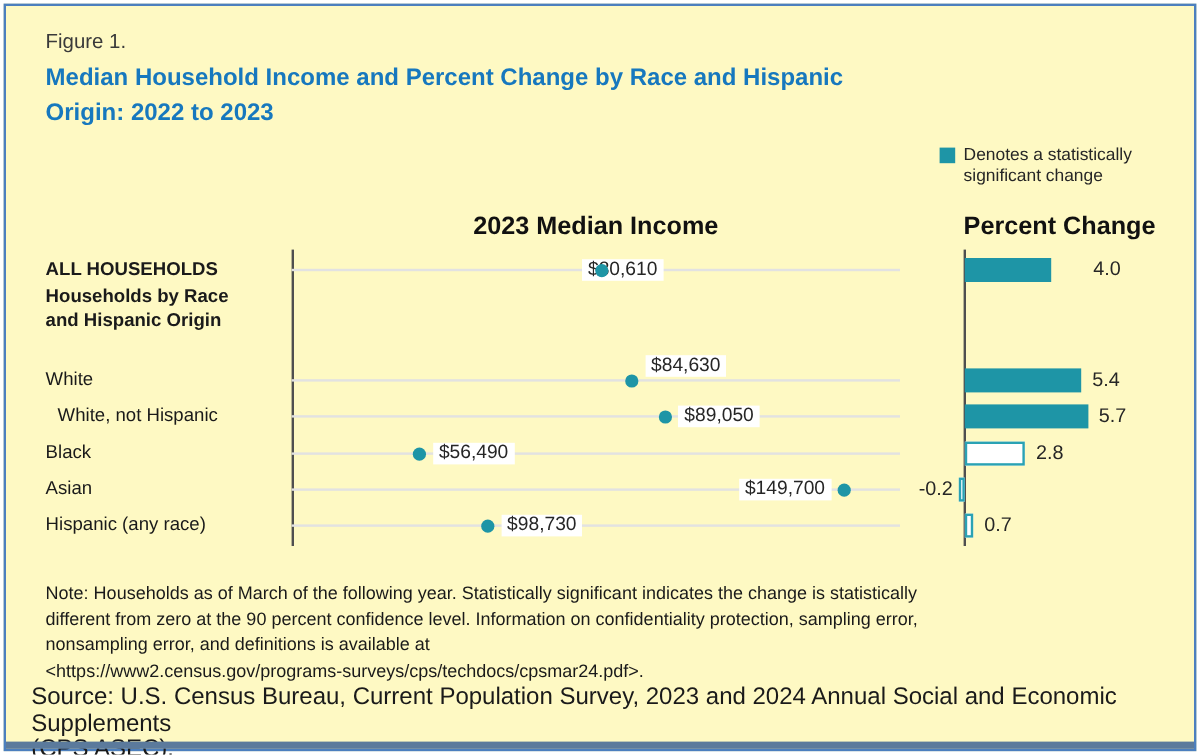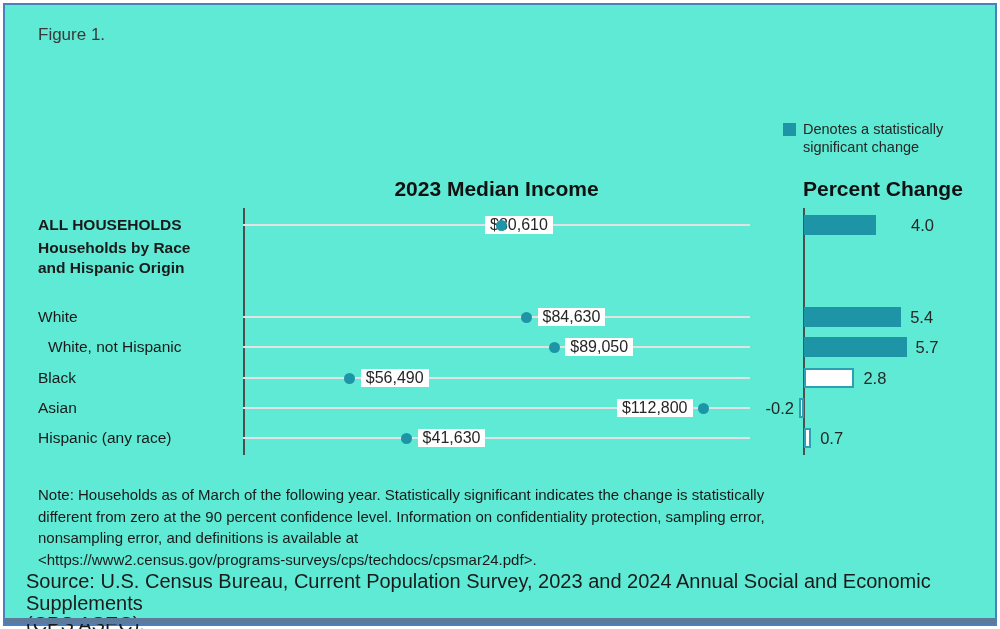--- a/index.html
+++ b/index.html
@@ -1,18 +1,18 @@
 <!DOCTYPE html>
 <html><head>
 <meta charset="utf-8">
 <style>
   html,body{margin:0;padding:0;background:#fff;}
   body{font-family:"Liberation Sans", sans-serif; color:#1f1f1f;}
   .canvas{position:relative;width:1000px;height:629px;background:#fff;overflow:hidden;}
-  .frame{position:absolute;left:3px;top:3px;right:3px;bottom:3px;border:2px solid #4c7fbe;background:#5eead4;}
+  .frame{position:absolute;left:3px;top:3px;right:3px;bottom:3px;border:2px solid #4c7fbe;background:#fef9c3;}
   .bottom-bar{position:absolute;left:0;right:0;bottom:0;height:6px;background:#5b7a9c;}
   .multiline{white-space:pre-line;}
 
   .figure-label{position:absolute;left:33px;top:20px;font-size:17px;color:#3a3a3a;}
   .figure-title{position:absolute;left:33px;top:46px;font-size:20px;font-weight:bold;color:#1778be;line-height:29px;}
 
   .legend{position:absolute;left:778px;top:115px;}
   .legend-swatch{position:absolute;left:0;top:3px;width:13px;height:13px;background:#1e95a6;}
   .legend-text{position:absolute;left:20px;top:0;font-size:14.5px;line-height:18px;color:#262626;width:170px;}
 
@@ -40,20 +40,22 @@
   .note-block{position:absolute;left:33px;top:479px;width:935px;font-size:15px;line-height:21.5px;color:#1a1a1a;}
   .source-block{position:absolute;left:21px;top:566px;width:935px;font-size:20px;line-height:21.5px;color:#1a1a1a;}
 </style>
 </head>
 <body>
 
 <div class="canvas">
   <div class="frame">
 
     <div class="figure-label">Figure 1.</div>
+    <div class="figure-title multiline">Median Household Income and Percent Change by Race and Hispanic
+Origin: 2022 to 2023</div>
 
     <div class="legend">
       <span class="legend-swatch"></span>
       <div class="legend-text multiline">Denotes a statistically
 significant change</div>
     </div>
 
     <div class="col-header income-header">2023 Median Income</div>
     <div class="col-header pct-header">Percent Change</div>
 
@@ -65,45 +67,45 @@
 
     <div id="chart-layer">
         <div class="gridline" style="left: 238px; top: 219px; width: 507px;"></div>
         <div class="row-label bold" style="left: 33px; top: 220px;">ALL HOUSEHOLDS</div>
         <div class="income-label" style="top: 220px; left: 480px;">$80,610</div>
         <div class="dot" style="left: 490.775px; top: 214.5px;"></div>
         <div class="pct-bar sig" style="top: 210px; height: 20px; width: 72px; left: 799px;"></div>
         <div class="pct-label" style="top: 220px; left: 880px; margin-left: 26px;">4.0</div>
         <div class="gridline" style="left: 238px; top: 311px; width: 507px;"></div>
         <div class="row-label" style="left: 33px; top: 312px;">White</div>
-        <div class="income-label" style="top: 312px; left: 532.53px;">$84,630</div>
+        <div class="income-label" style="top: 300px; left: 532.53px;">$84,630</div>
         <div class="dot" style="left: 516.03px; top: 306.5px;"></div>
         <div class="pct-bar sig" style="top: 302px; height: 20px; width: 97.2px; left: 799px;"></div>
         <div class="pct-label" style="top: 312px; left: 905.2px;">5.4</div>
         <div class="gridline" style="left: 238px; top: 341px; width: 507px;"></div>
         <div class="row-label" style="left: 43px; top: 342px;">White, not Hispanic</div>
         <div class="income-label" style="top: 342px; left: 560.299px;">$89,050</div>
         <div class="dot" style="left: 543.799px; top: 336.5px;"></div>
         <div class="pct-bar sig" style="top: 332px; height: 20px; width: 102.6px; left: 799px;"></div>
         <div class="pct-label" style="top: 342px; left: 910.6px;">5.7</div>
         <div class="gridline" style="left: 238px; top: 372px; width: 507px;"></div>
         <div class="row-label" style="left: 33px; top: 373px;">Black</div>
         <div class="income-label" style="top: 373px; left: 355.74px;">$56,490</div>
         <div class="dot" style="left: 339.24px; top: 367.5px;"></div>
         <div class="pct-bar nonsig" style="top: 363px; height: 20px; width: 50.4px; left: 799px;"></div>
         <div class="pct-label" style="top: 373px; left: 858.4px;">2.8</div>
         <div class="gridline" style="left: 238px; top: 402px; width: 507px;"></div>
         <div class="row-label" style="left: 33px; top: 403px;">Asian</div>
-        <div class="income-label" style="top: 403px; right: 302.491px;">$112,800</div>
+        <div class="income-label" style="top: 403px; right: 302.491px;">$149,700</div>
         <div class="dot" style="left: 693.009px; top: 397.5px;"></div>
         <div class="pct-bar nonsig" style="top: 393px; height: 20px; width: 5px; left: 794px;"></div>
         <div class="pct-label" style="top: 403px; right: 201px;">-0.2</div>
         <div class="gridline" style="left: 238px; top: 432px; width: 507px;"></div>
         <div class="row-label" style="left: 33px; top: 433px;">Hispanic (any race)</div>
-        <div class="income-label" style="top: 433px; left: 412.597px;">$41,630</div>
+        <div class="income-label" style="top: 433px; left: 412.597px;">$98,730</div>
         <div class="dot" style="left: 396.097px; top: 427.5px;"></div>
         <div class="pct-bar nonsig" style="top: 423px; height: 20px; width: 7.2px; left: 799px;"></div>
         <div class="pct-label" style="top: 433px; left: 815.2px;">0.7</div>
       </div>
 
     <div class="note-block multiline">Note: Households as of March of the following year. Statistically significant indicates the change is statistically
 different from zero at the 90 percent confidence level. Information on confidentiality protection, sampling error,
 nonsampling error, and definitions is available at
 &lt;https://www2.census.gov/programs-surveys/cps/techdocs/cpsmar24.pdf&gt;.</div>
     <div class="source-block multiline">Source: U.S. Census Bureau, Current Population Survey, 2023 and 2024 Annual Social and Economic Supplements

